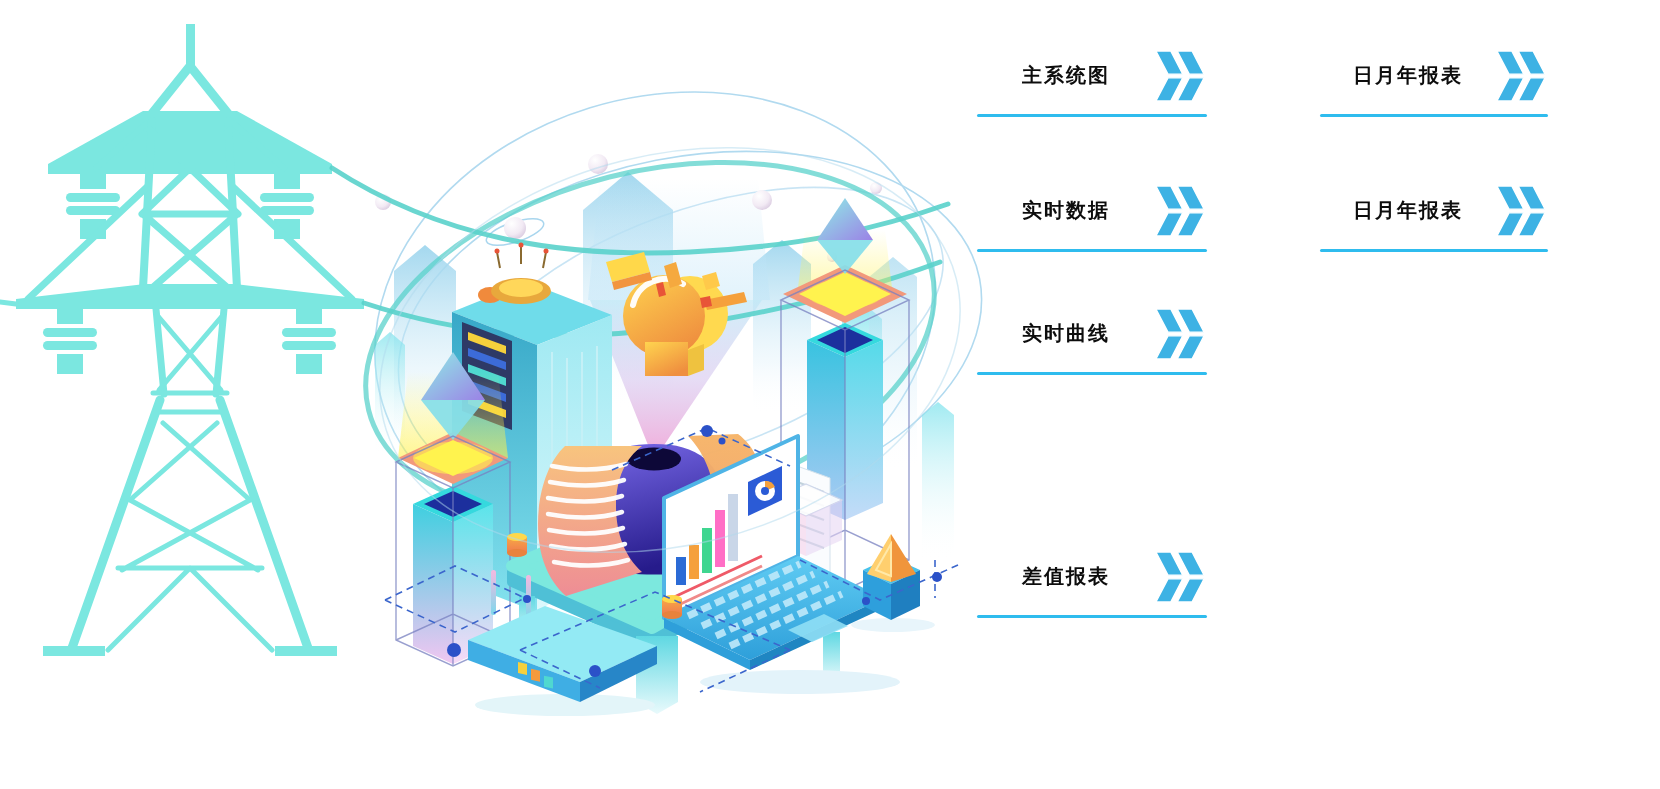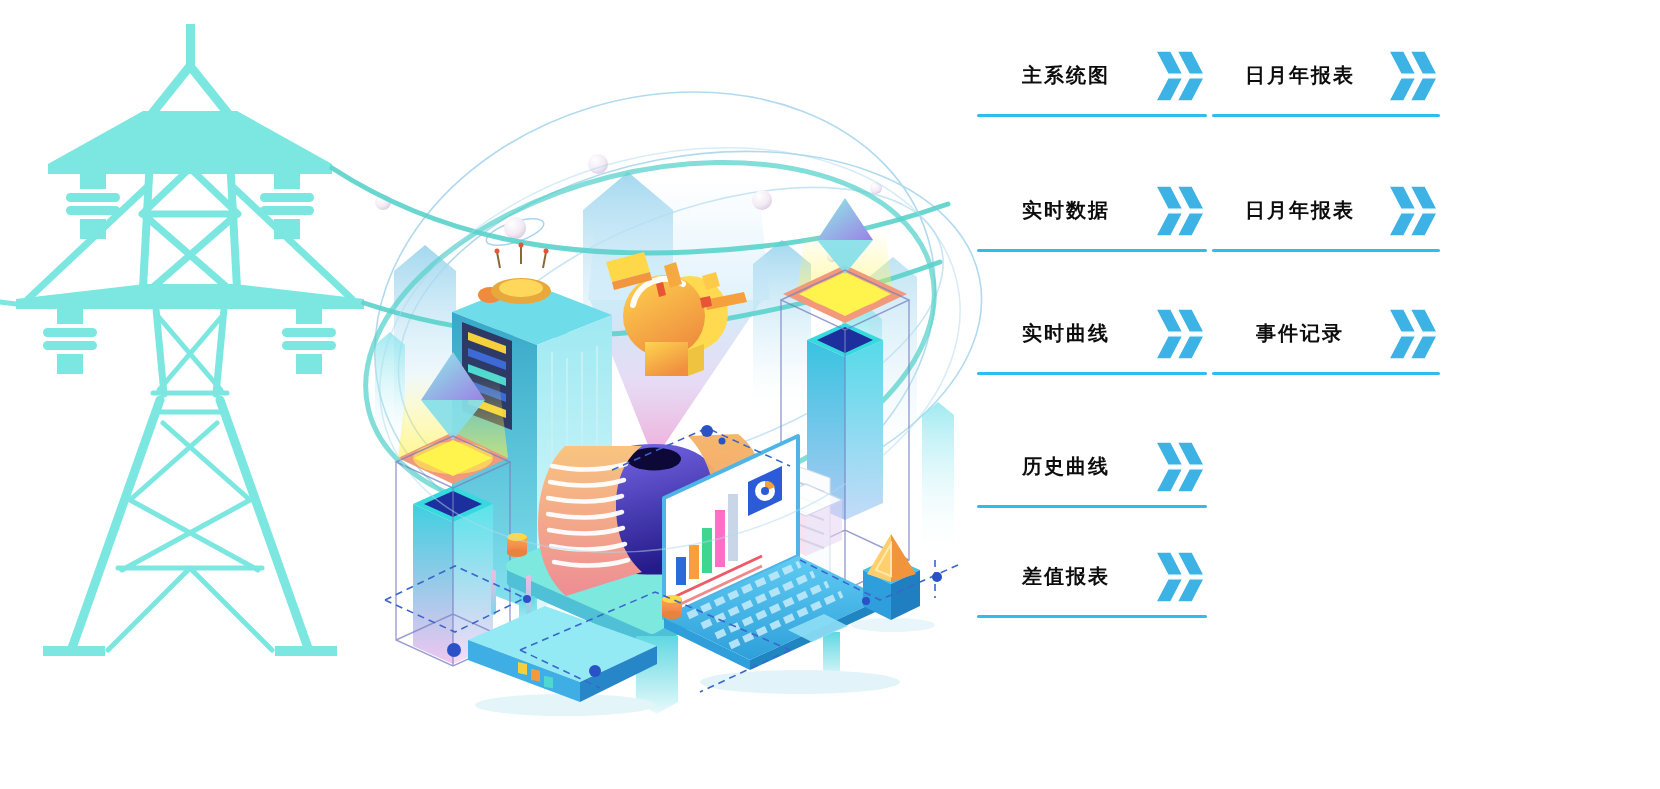--- a/index.html
+++ b/index.html
@@ -1,21 +1,21 @@
 <!DOCTYPE html>
 <html><head>
 <meta charset="utf-8">
 <style>
   html,body{margin:0;padding:0;background:#fff;}
   .stage{position:relative;width:1660px;height:789px;background:#ffffff;overflow:hidden;
          font-family:"Liberation Sans","DejaVu Sans",sans-serif;}
   .illustration{position:absolute;left:0;top:0;}
   .menu-item{position:absolute;display:flex;flex-direction:column;cursor:pointer;}
   .menu-item.col-left{left:977px;width:230px;height:80px;}
-  .menu-item.col-right{left:1212px;width:228px;height:80px;}
+  .menu-item.col-right{left:1320px;width:228px;height:80px;}
   .menu-row{flex:1;display:flex;align-items:center;}
   .menu-label{flex:1;text-align:center;font-size:20px;font-weight:700;letter-spacing:2px;color:#0d0d0d;
               white-space:nowrap;}
   .chev{width:50px;height:52px;flex:0 0 auto;margin-right:2px;}
   .menu-underline{height:3px;background:#2fbcee;border-radius:2px;}
   .defs-hidden{position:absolute;width:0;height:0;overflow:hidden;}
 </style>
 </head>
 <body>
 
@@ -411,29 +411,20 @@
   </div>
   <div class="menu-item col-left" style="top:295px">
     <div class="menu-row">
         <span class="menu-label">实时曲线</span>
       <svg class="chev" viewBox="0 0 54 56">
           <use href="#chevron-glyph"></use>
         </svg>
       </div>
     <div class="menu-underline"></div>
   </div>
-  <div class="menu-item col-left" style="top:428px">
-    <div class="menu-row">
-        <span class="menu-label">历史曲线</span>
-      <svg class="chev" viewBox="0 0 54 56">
-          <use href="#chevron-glyph"></use>
-        </svg>
-      </div>
-    <div class="menu-underline"></div>
-  </div>
   <div class="menu-item col-left" style="top:538px">
     <div class="menu-row">
         <span class="menu-label">差值报表</span>
       <svg class="chev" viewBox="0 0 54 56">
           <use href="#chevron-glyph"></use>
         </svg>
       </div>
     <div class="menu-underline"></div>
   </div>
 
@@ -448,23 +439,14 @@
   </div>
   <div class="menu-item col-right" style="top:172px">
     <div class="menu-row">
         <span class="menu-label">日月年报表</span>
       <svg class="chev" viewBox="0 0 54 56">
           <use href="#chevron-glyph"></use>
         </svg>
       </div>
     <div class="menu-underline"></div>
   </div>
-  <div class="menu-item col-right" style="top:295px">
-    <div class="menu-row">
-        <span class="menu-label">事件记录</span>
-      <svg class="chev" viewBox="0 0 54 56">
-          <use href="#chevron-glyph"></use>
-        </svg>
-      </div>
-    <div class="menu-underline"></div>
-  </div>
 
 </div>
 
 </body></html>

